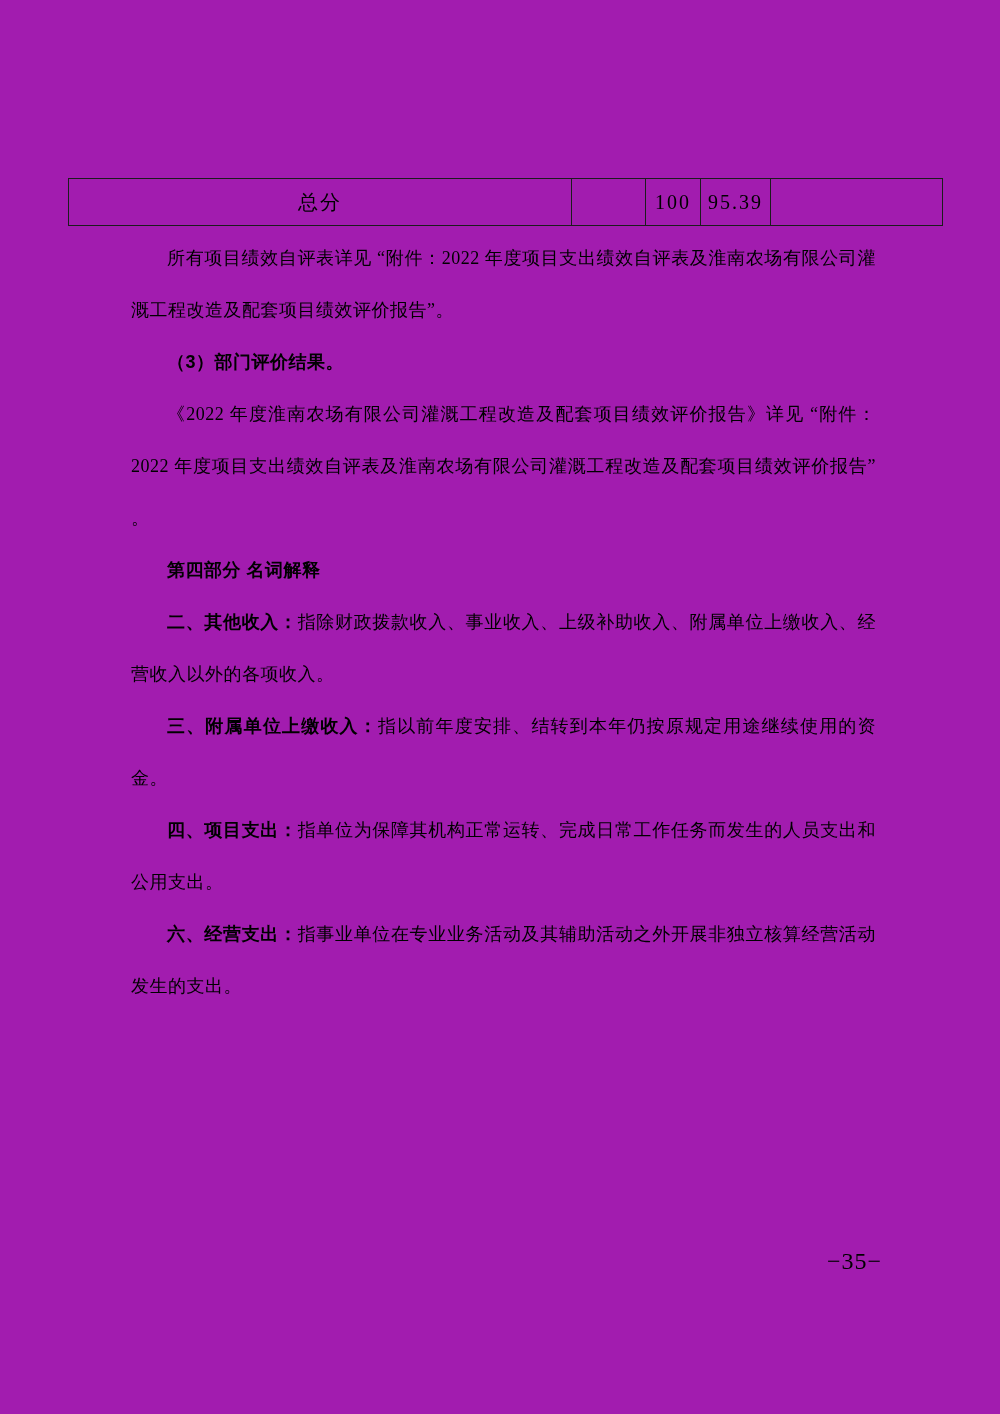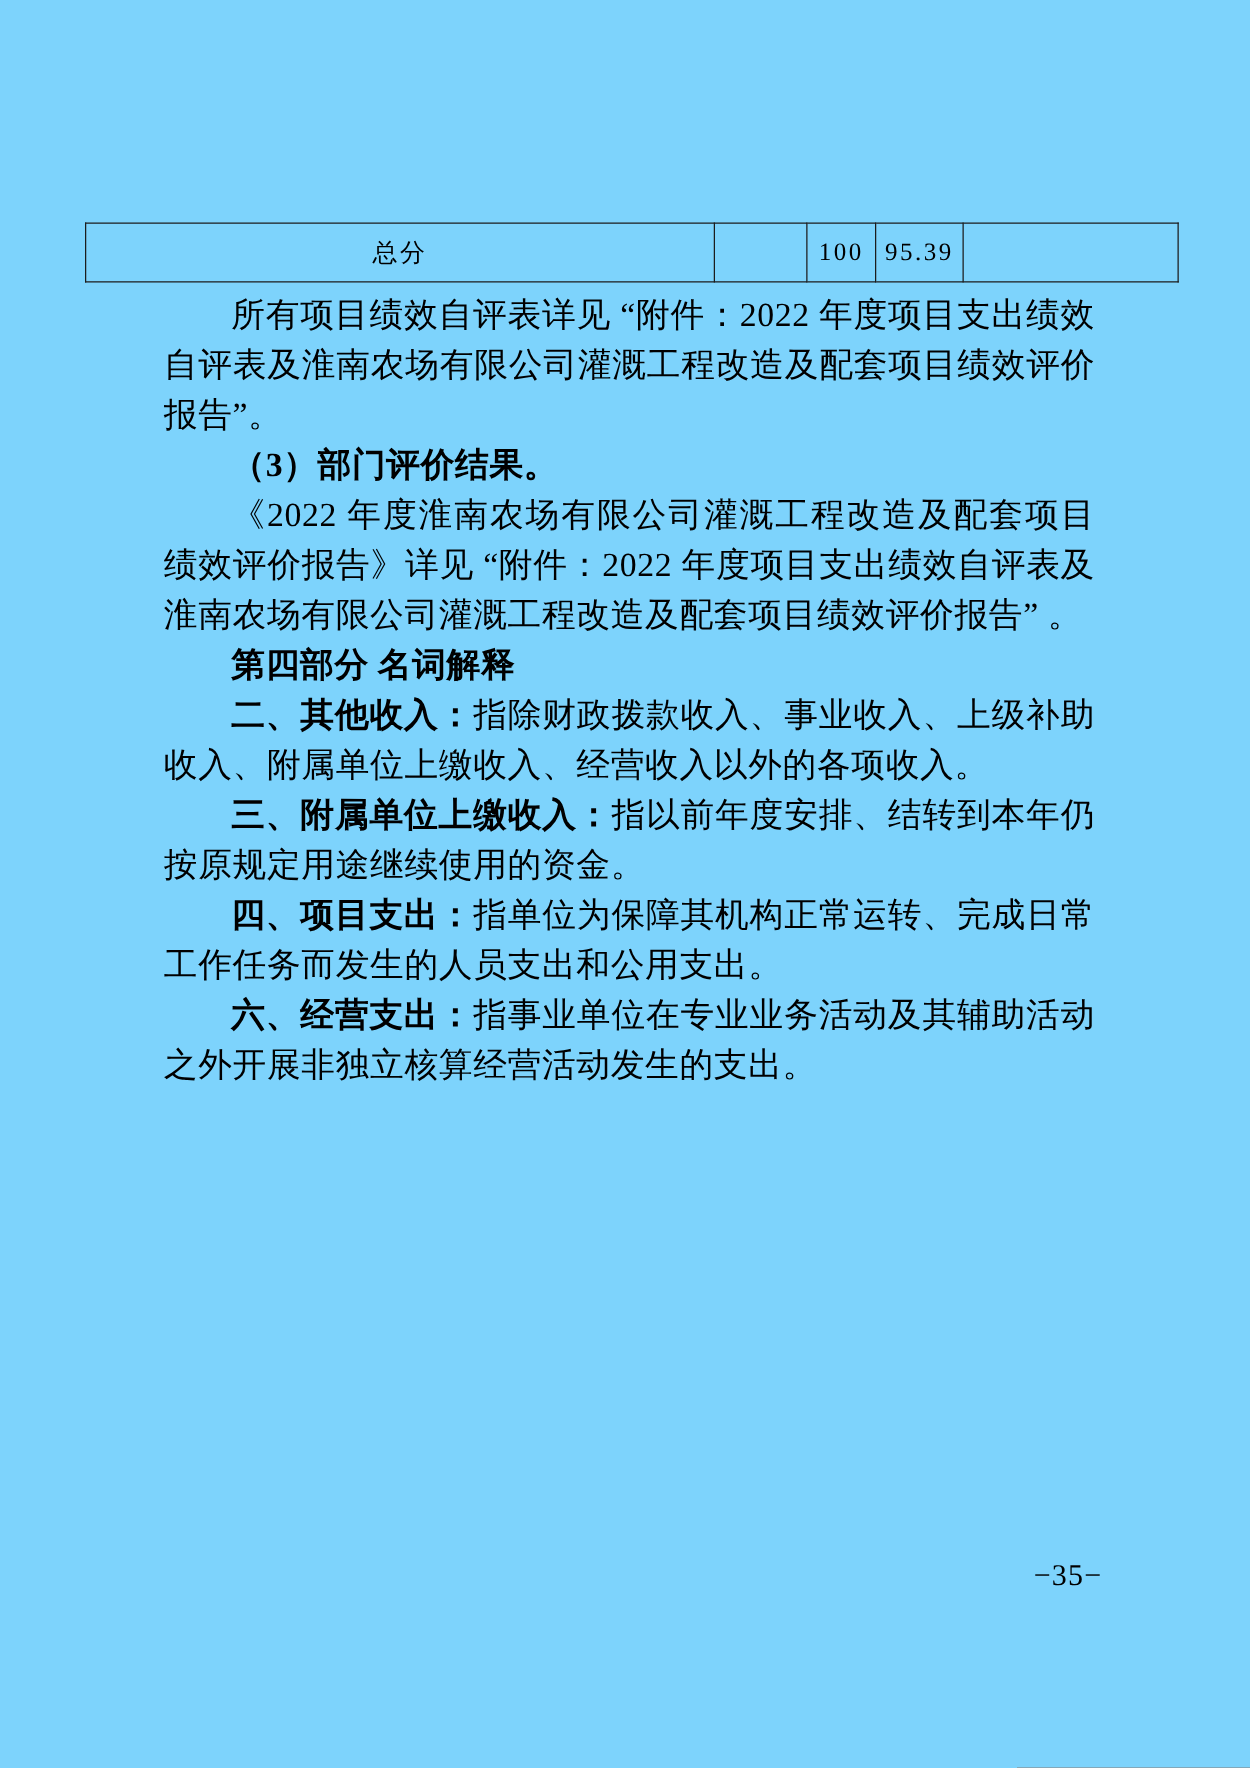--- a/index.html
+++ b/index.html
@@ -1,21 +1,21 @@
 <!DOCTYPE html>
 <html lang="zh"><head>
 <meta charset="utf-8">
 <style>
   html, body { margin: 0; padding: 0; background: #888; }
   .page {
     position: relative;
     width: 1000px;
     height: 1414px;
     margin: 0 auto;
-    background: #7dd3fc;
+    background: #a21caf;
     color: #000000;
     font-family: "Liberation Serif", "DejaVu Serif", serif;
     overflow: hidden;
   }
 
   
   table.score-table {
     position: absolute;
     left: 68px;
     top: 178px;
@@ -38,33 +38,33 @@
   td.c3 { width: 54px; letter-spacing: 0; }
   td.c4 { width: 69px; letter-spacing: 0; }
   td.c5 { width: 171px; }
 
   
   .content {
     position: absolute;
     left: 131px;
     top: 232px;
     width: 745px;
-    font-size: 27px;
-    line-height: 40px;
+    font-size: 18px;
+    line-height: 52px;
     letter-spacing: 0.5px;
     text-align: justify;
     text-justify: inter-ideograph;
   }
   .content p {
     margin: 0;
     padding: 0;
     text-indent: 2em;
   }
   .hei {
-    font-family: Liberation Serif, serif;
+    font-family: Liberation Sans, sans-serif;
     font-weight: 700;
   }
   .term-name {
     font-family: "Liberation Sans", "DejaVu Sans", sans-serif;
     font-weight: 700;
   }
 
   
   .page-number {
     position: absolute;

